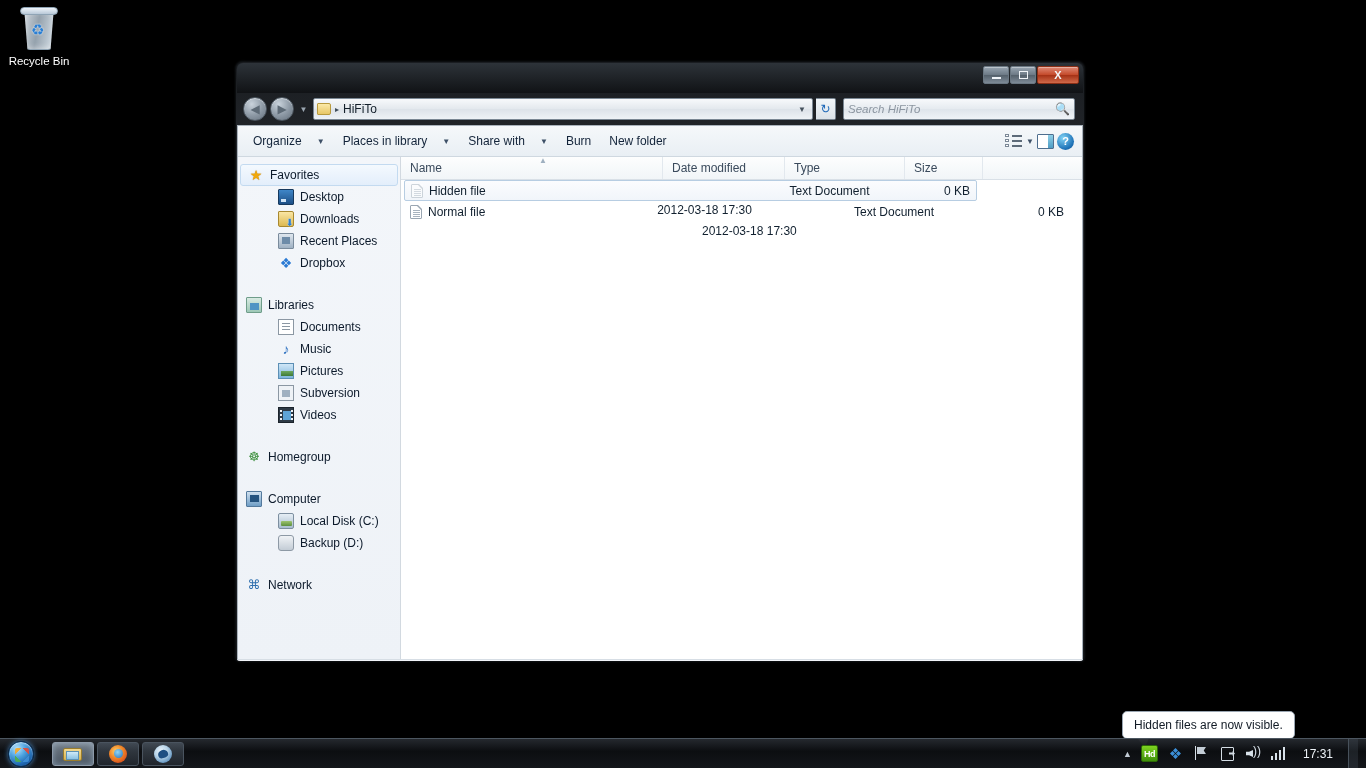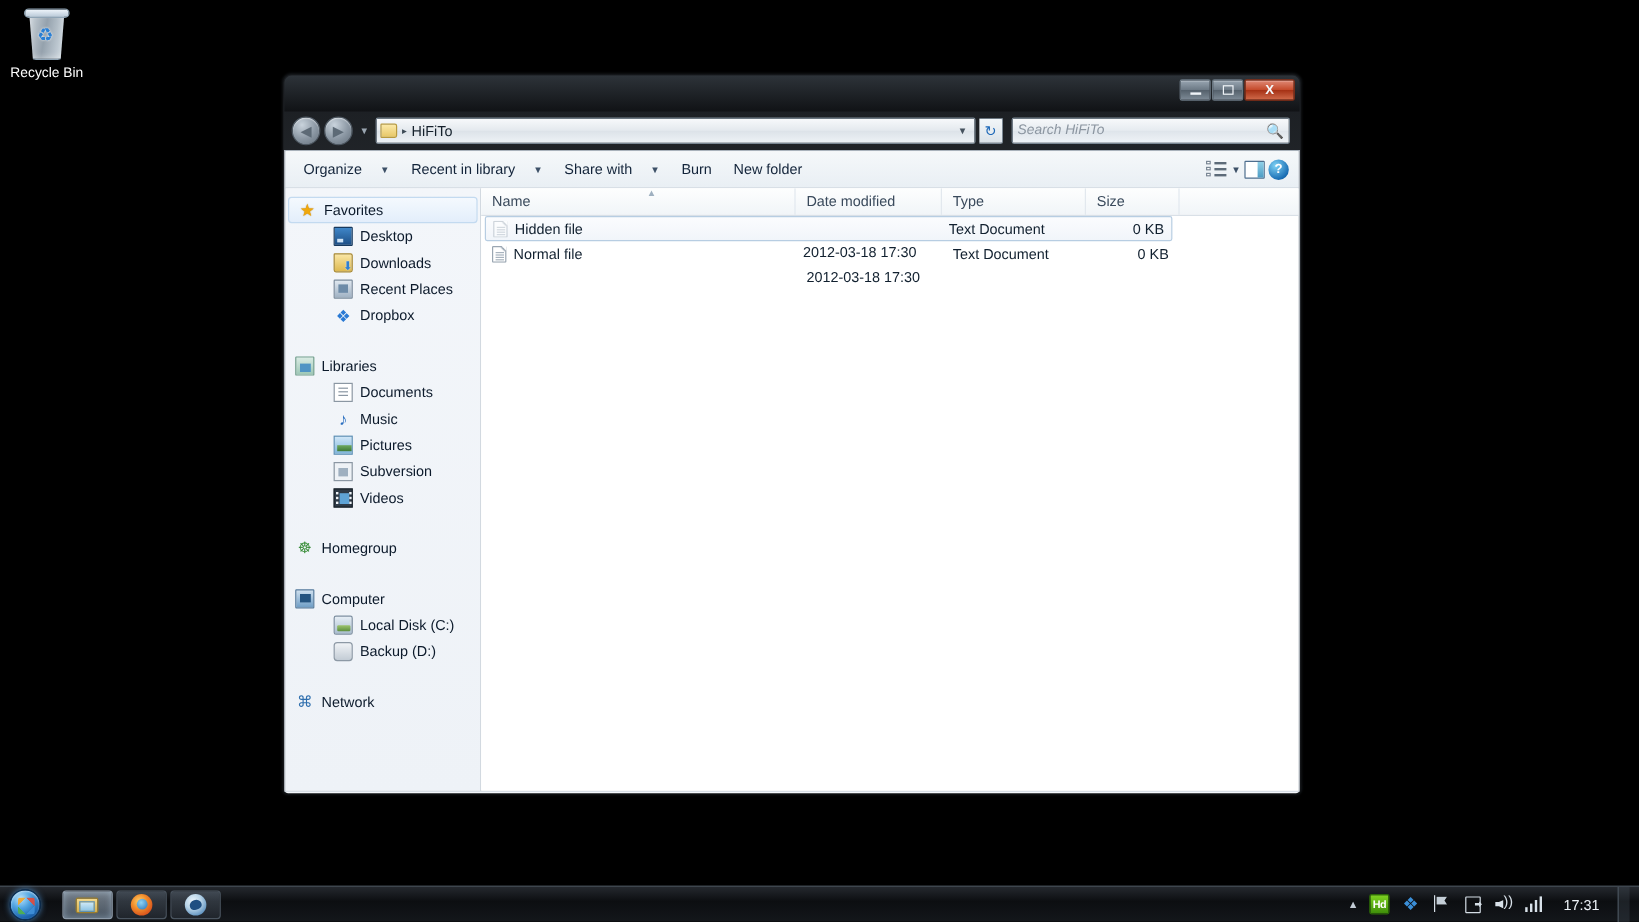--- a/index.html
+++ b/index.html
@@ -266,20 +266,21 @@
   .col-size { width: 78px; }
   .sort-ind {
     position: absolute; left: 138px; top: -1px;
     color: #9fb0c0; font-size: 8px;
   }
   .rows { flex: 1; position: relative; }
   .row {
     height: 21px; display: flex; align-items: center;
     font-size: 12px; color: #11202f; cursor: default;
     margin: 0 3px;
+    gap: 30px;
   }
   .row.selected {
     background: linear-gradient(180deg, #fbfcfe, #f1f5fa);
     border: 1px solid #b7cde2;
     border-radius: 2px;
     height: 21px;
     width: 573px;
   }
   .cell { padding-left: 6px; display: flex; align-items: center; gap: 6px; overflow: hidden; white-space: nowrap; }
   .c-name { width: 262px; }
@@ -467,21 +468,21 @@
     </div>
 
     <div class="client">
 
       <div class="toolbar">
         <div class="tb-item">
           <span>Organize</span>
           <span class="tb-caret">▼</span>
         </div>
         <div class="tb-item">
-          <span>Recent in library</span>
+          <span>Places in library</span>
           <span class="tb-caret">▼</span>
         </div>
         <div class="tb-item">
           <span>Share with</span>
           <span class="tb-caret">▼</span>
         </div>
         <div class="tb-item">Burn</div>
         <div class="tb-item">New folder</div>
         <div class="tb-right">
           <div class="icon-view">
@@ -622,20 +623,24 @@
         </div>
       </div>
     </div>
 
     <div class="statusbar">
       
       
     </div>
   </div>
 
+  <div id="tray-tooltip">
+    <span>Hidden files are now visible.</span>
+    <span class="tail"></span>
+  </div>
 
   <div id="taskbar">
     <div id="start-orb">
       <div class="orb"></div>
     </div>
     <div class="task-btns">
       <div class="task-btn active">
         <span class="tb-explorer">
           <span class="f1"></span>
             <span class="f2"></span>

